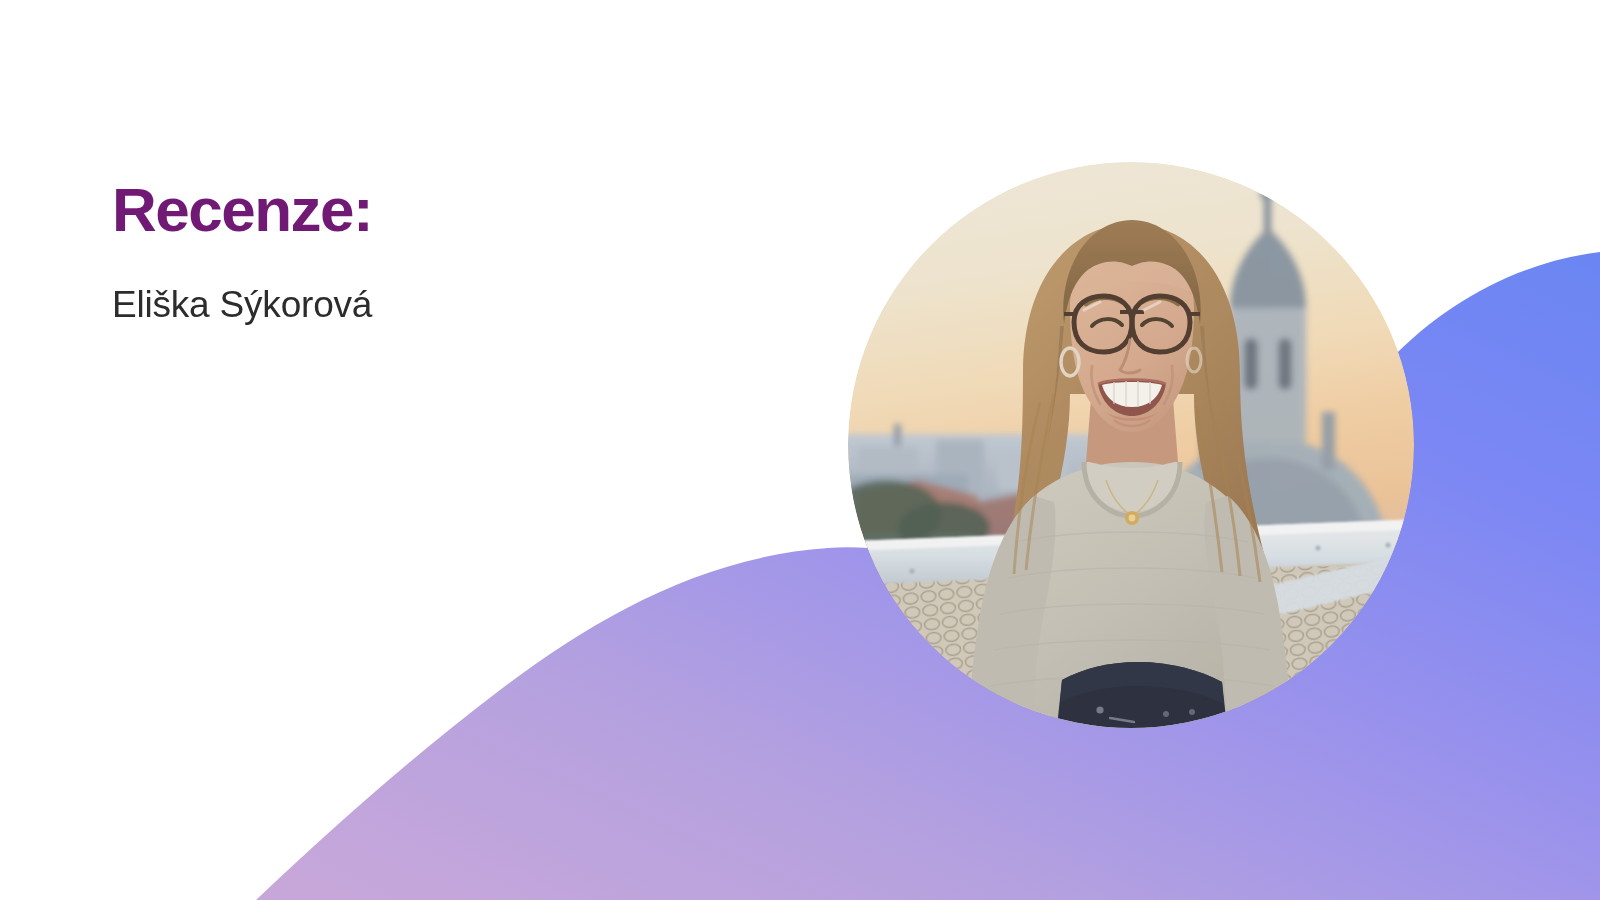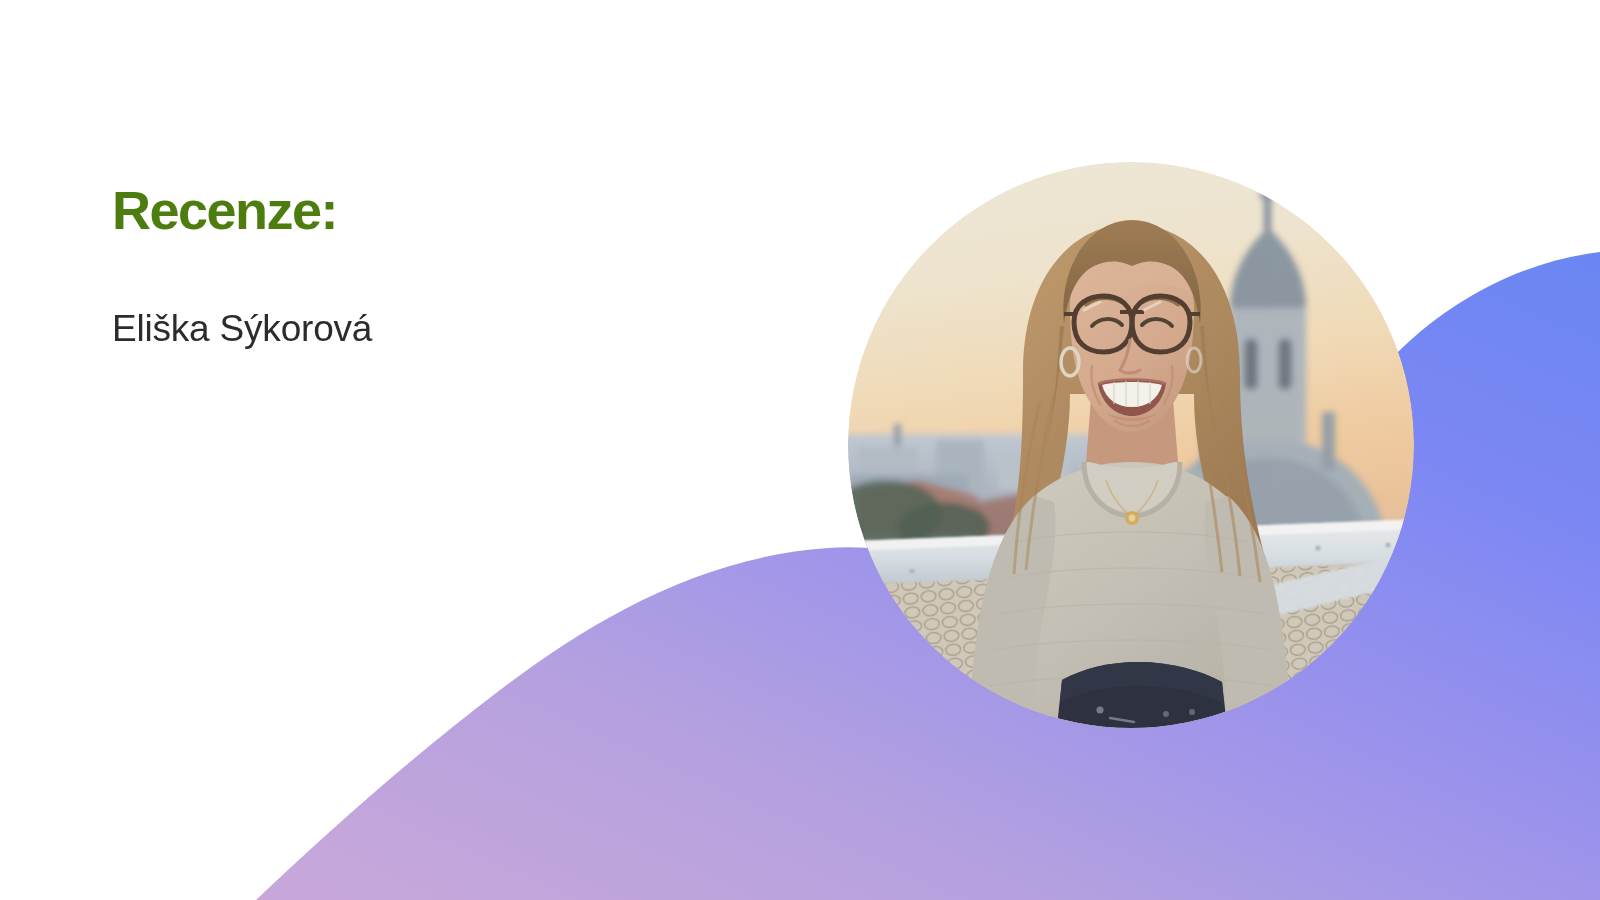--- a/index.html
+++ b/index.html
@@ -24,29 +24,29 @@
     pointer-events:none;
   }
   
   .text-block {
     position:absolute;
     left:112px; top:160px;
     width:700px;
     z-index:5;
   }
   .headline {
-    color:#4d7c0f;
-    font-size:54px;
+    color:#701a75;
+    font-size:62px;
     font-weight:bold;
     line-height:100px;
     letter-spacing:-1.5px;
     white-space:nowrap;
   }
   .byline {
-    margin-top:48px;
+    margin-top:24px;
     color:#2c2c2c;
     font-size:37px;
     font-weight:normal;
     letter-spacing:-0.2px;
     white-space:nowrap;
   }
   
   .portrait {
     position:absolute;
     left:848px; top:162px;

